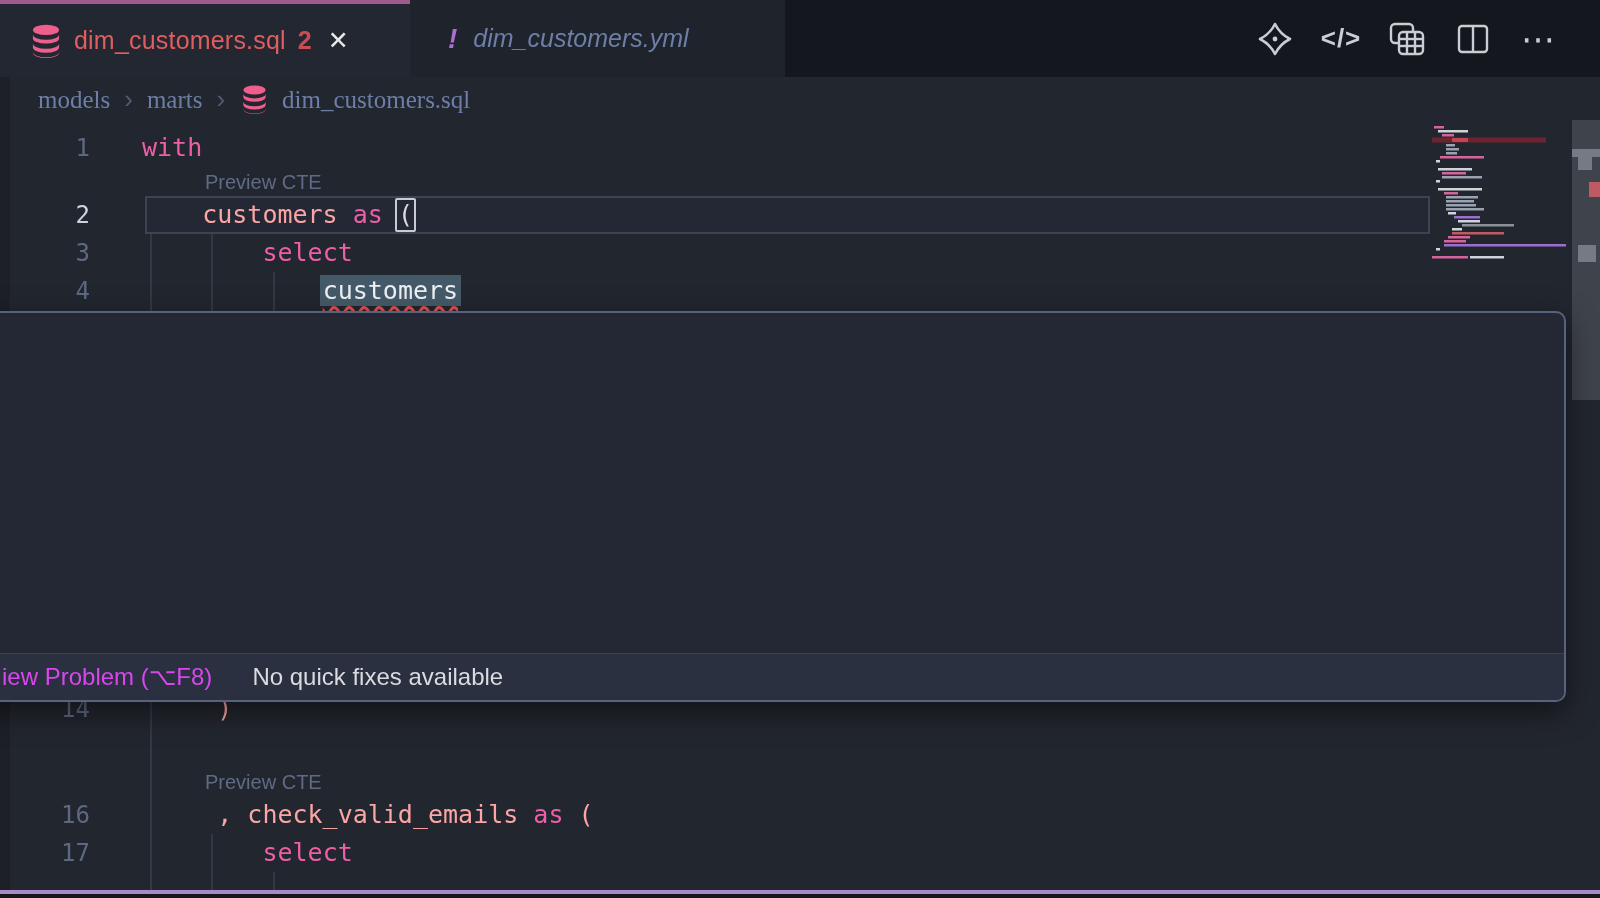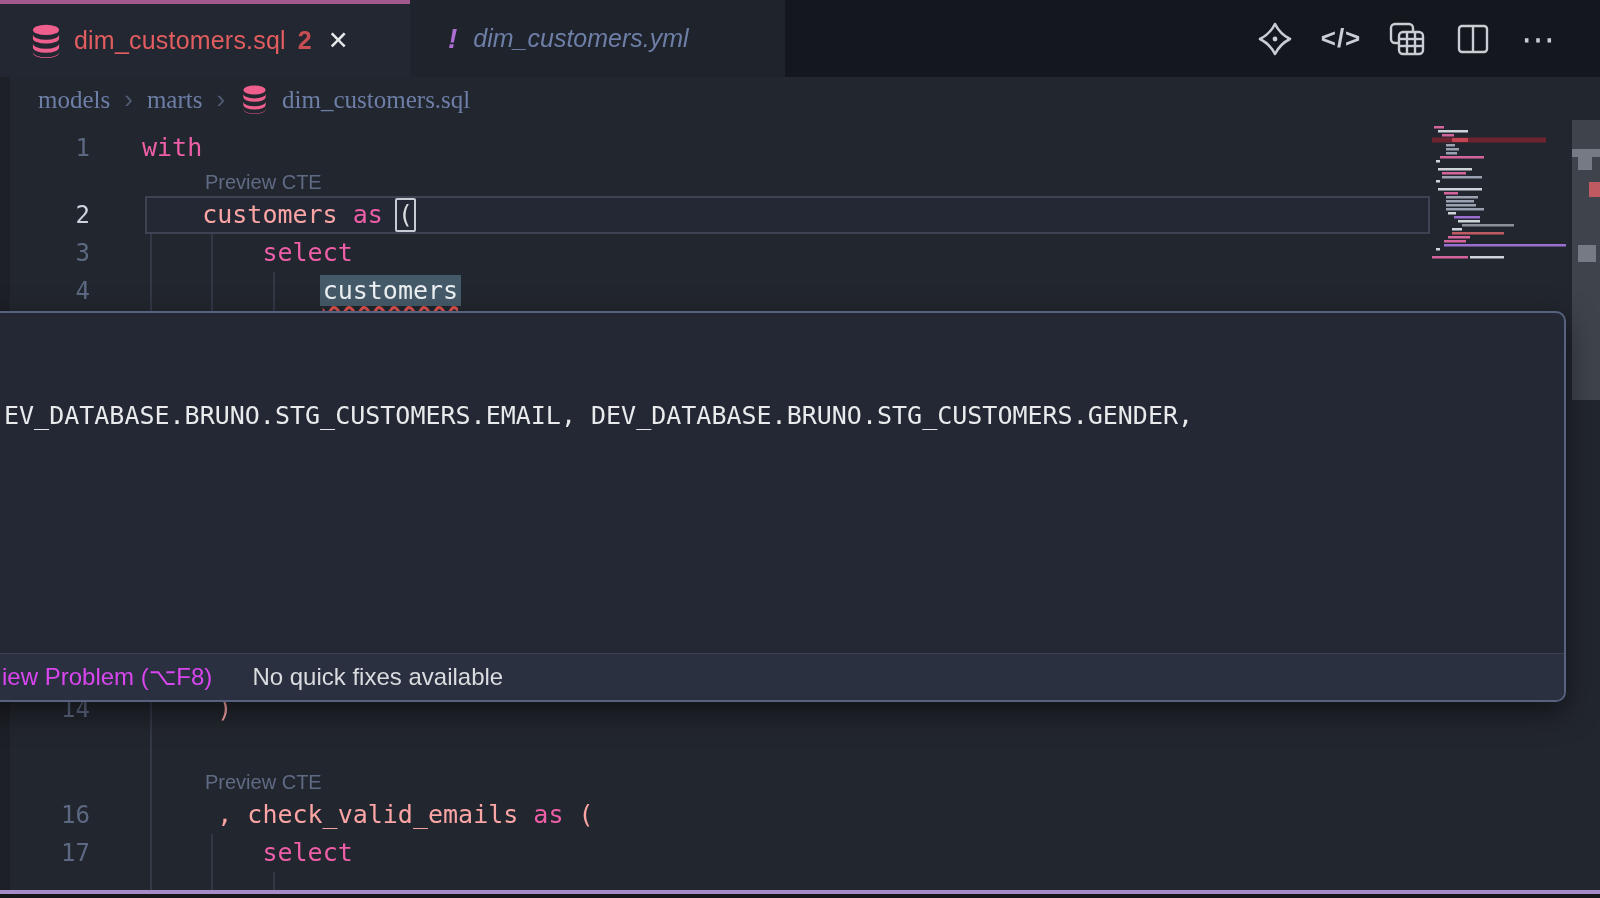--- a/index.html
+++ b/index.html
@@ -216,21 +216,20 @@
   <div class="scrollbar">
     <div class="scroll-thumb"></div>
     <div class="deco" style="left:2px; top:72px; width:28px; height:8px; background:#757a84"></div>
     <div class="deco" style="left:8px; top:80px; width:14px; height:13px; background:#757a84"></div>
     <div class="deco" style="left:19px; top:105px; width:11px; height:15px; background:#c05a62"></div>
     <div class="deco" style="left:8px; top:168px; width:18px; height:17px; background:#757a84"></div>
   </div>
 
   <div class="hover-popup">
     <div class="hover-msg">
-      <div>EV_DATABASE.BRUNO.STG_CUSTOMERS.EMAIL, DEV_DATABASE.BRUNO.STG_CUSTOMERS.GENDER,</div>
       
     </div>
 
     <div class="hover-footer">
       <span class="hover-link">iew Problem (⌥F8)</span>
       <span class="hover-hint">No quick fixes available</span>
     </div>
   </div>
 
   <div class="bottom-line"></div>

